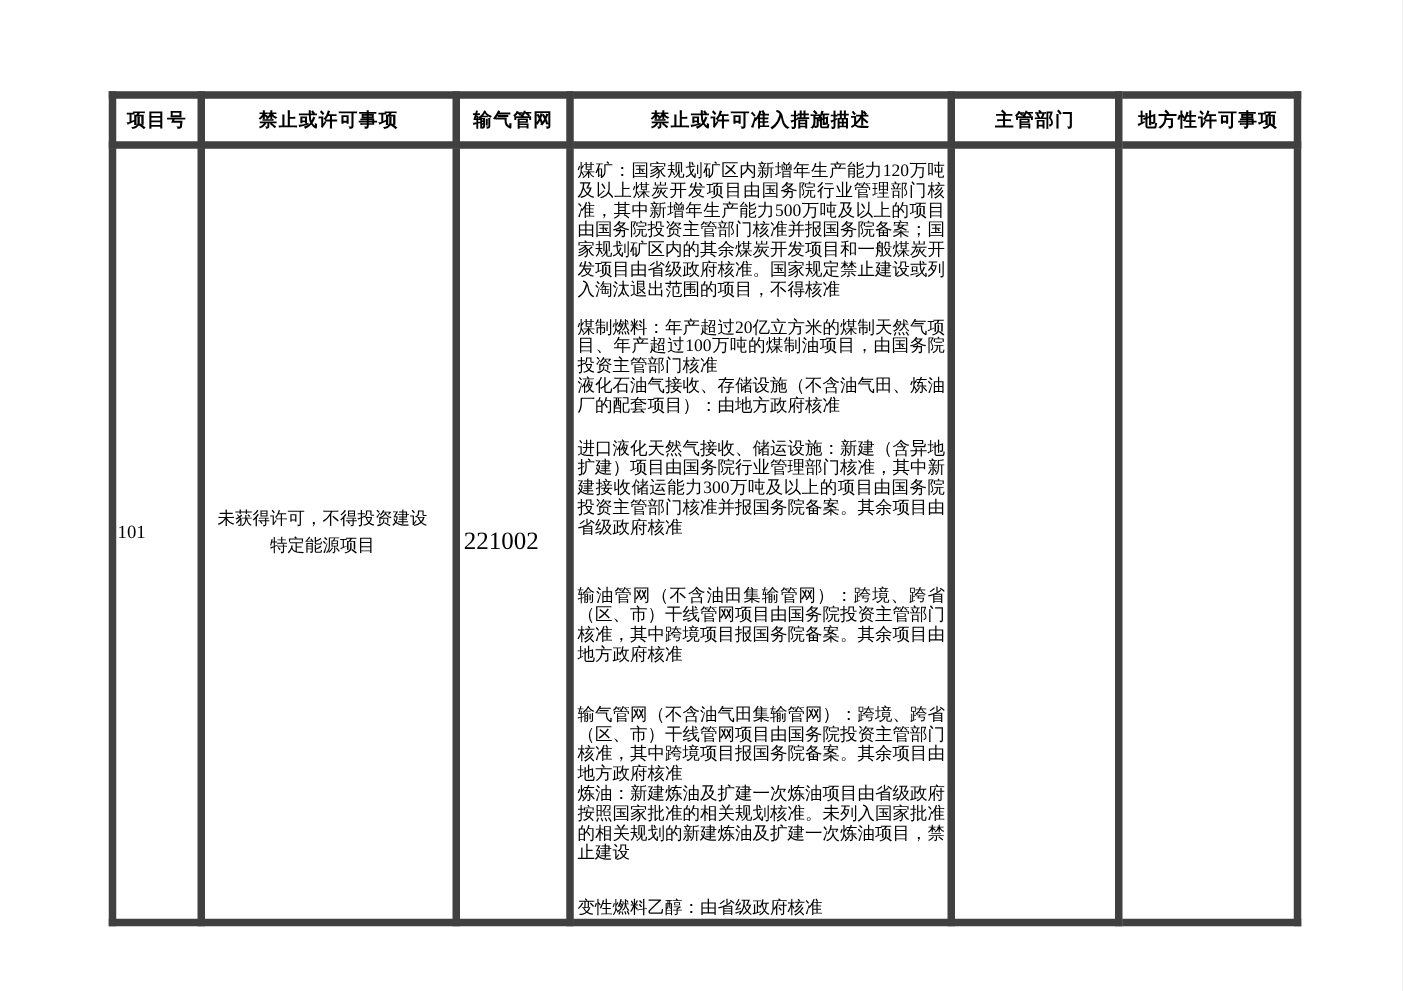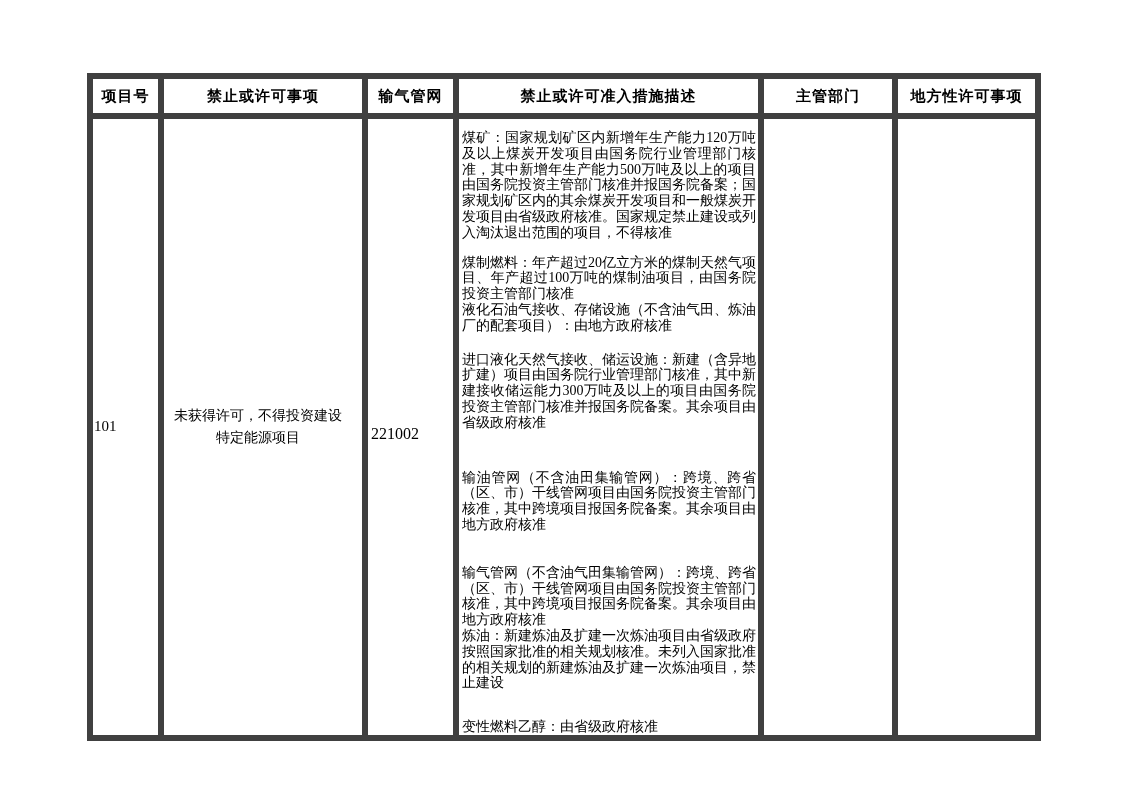--- a/index.html
+++ b/index.html
@@ -41,21 +41,21 @@
   }
   td.c-item {
     vertical-align:middle;
     font-size:14px;
     line-height:22px;
     padding:0 18px 0 8px;
     text-align:center;
   }
   td.c-code {
     vertical-align:middle;
-    font-size:16px;
+    font-size:20px;
     padding:14px 2px 0 3px;
     text-align:left;
   }
   td.c-measures {
     vertical-align:top;
     font-size:14px;
     line-height:15.8px;
     padding:11px 2px 0 3px;
     text-align:left;
   }

